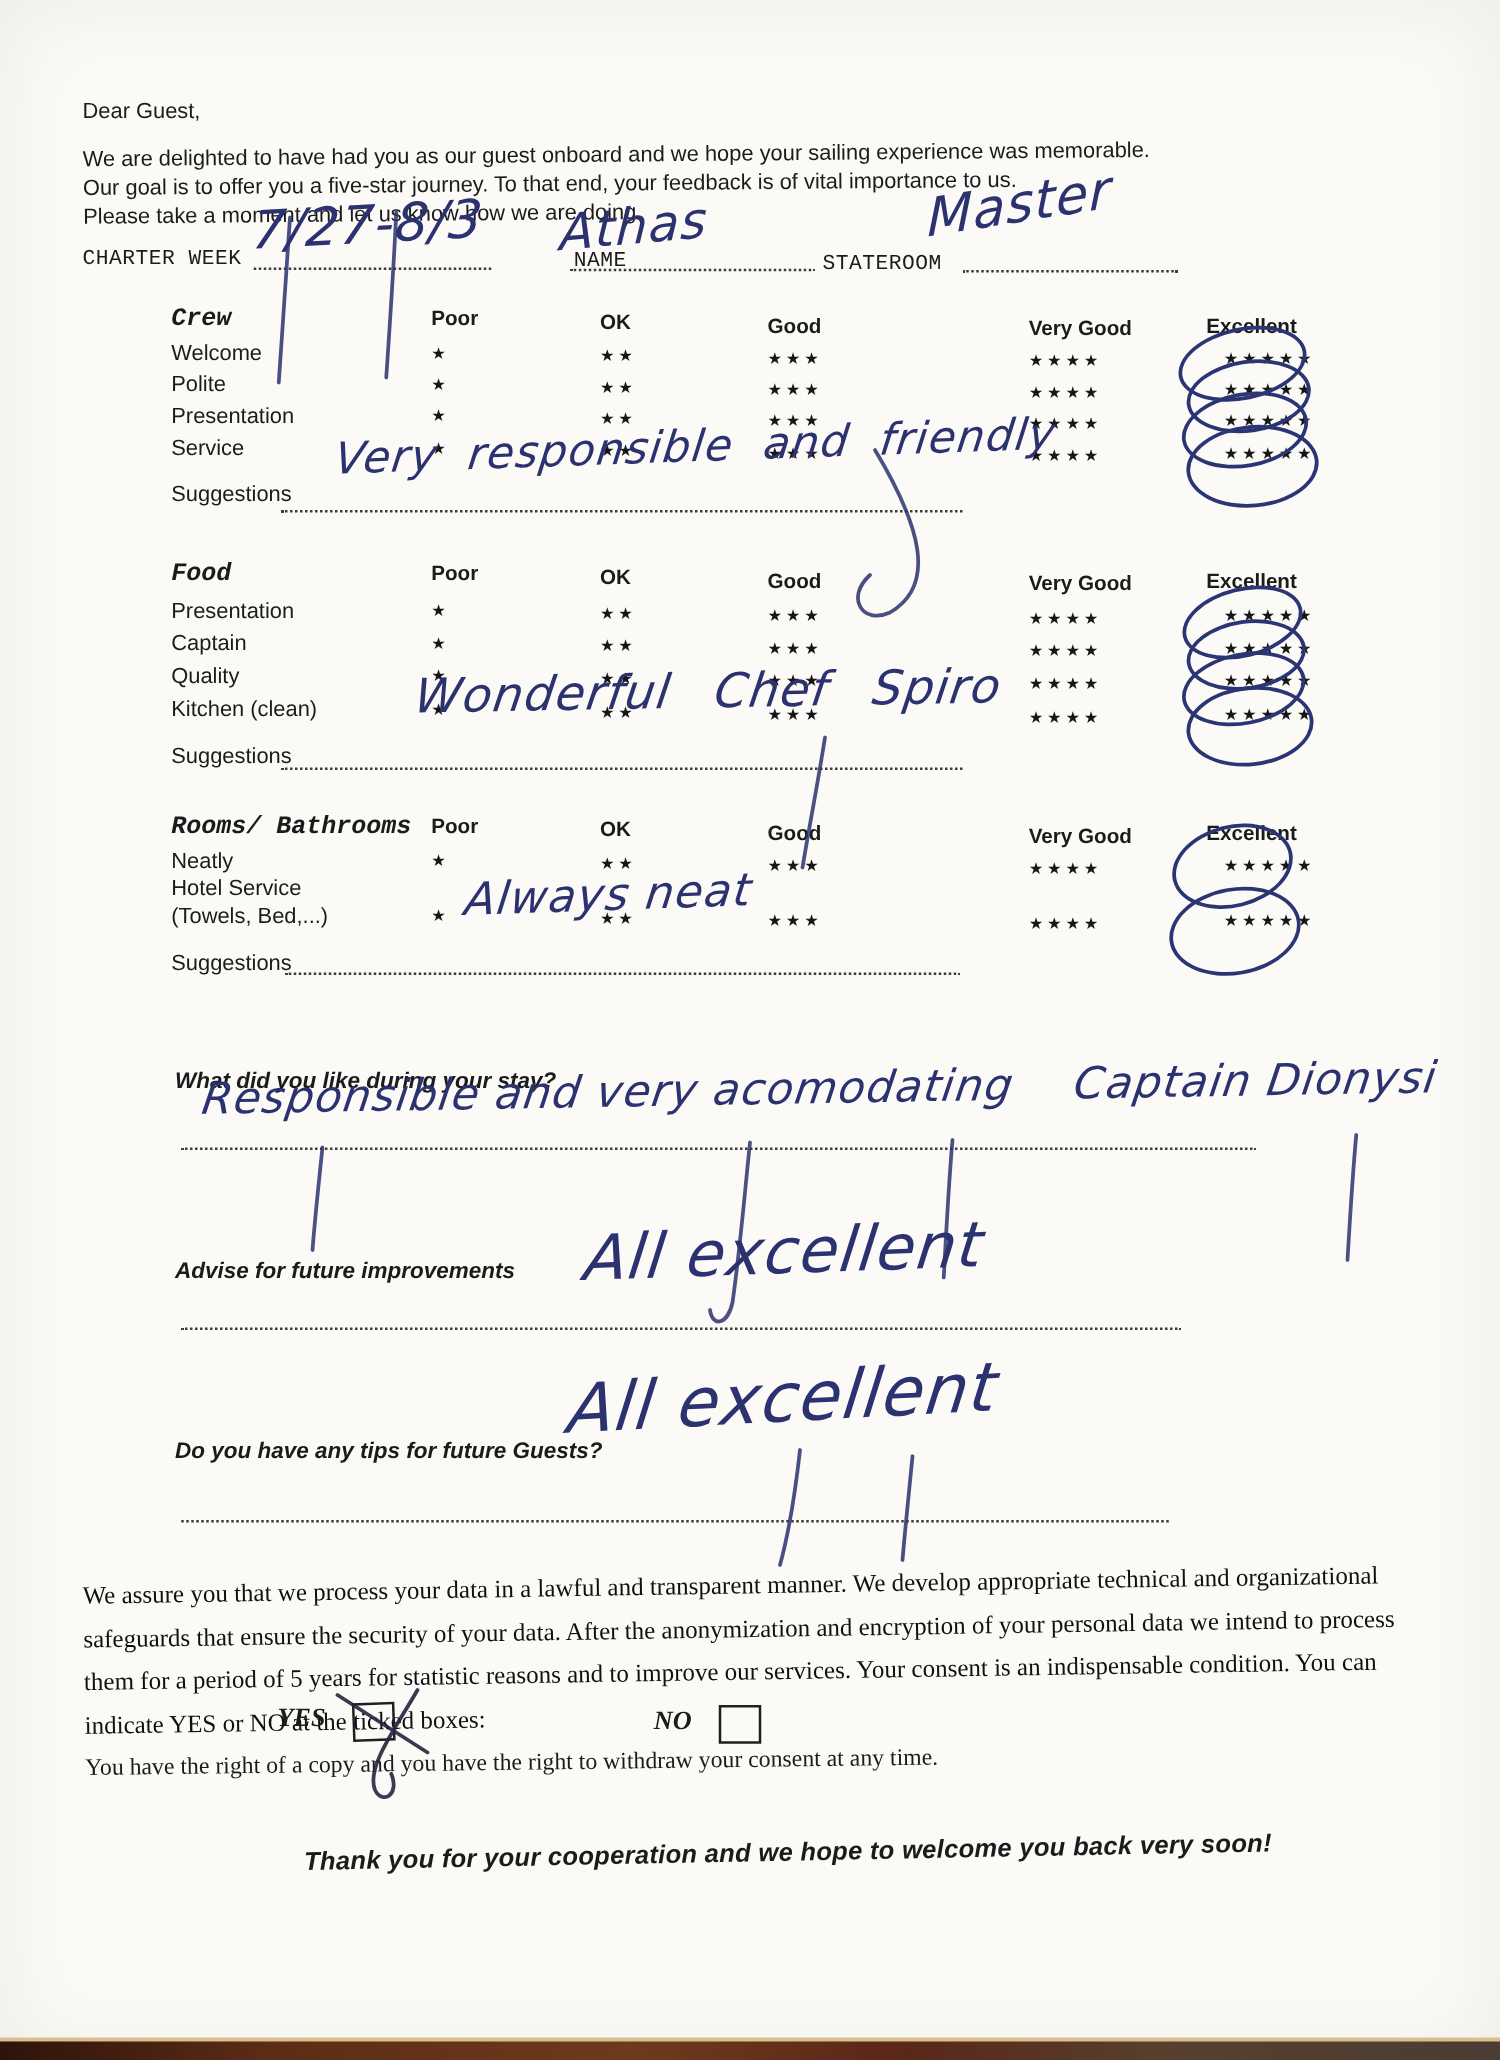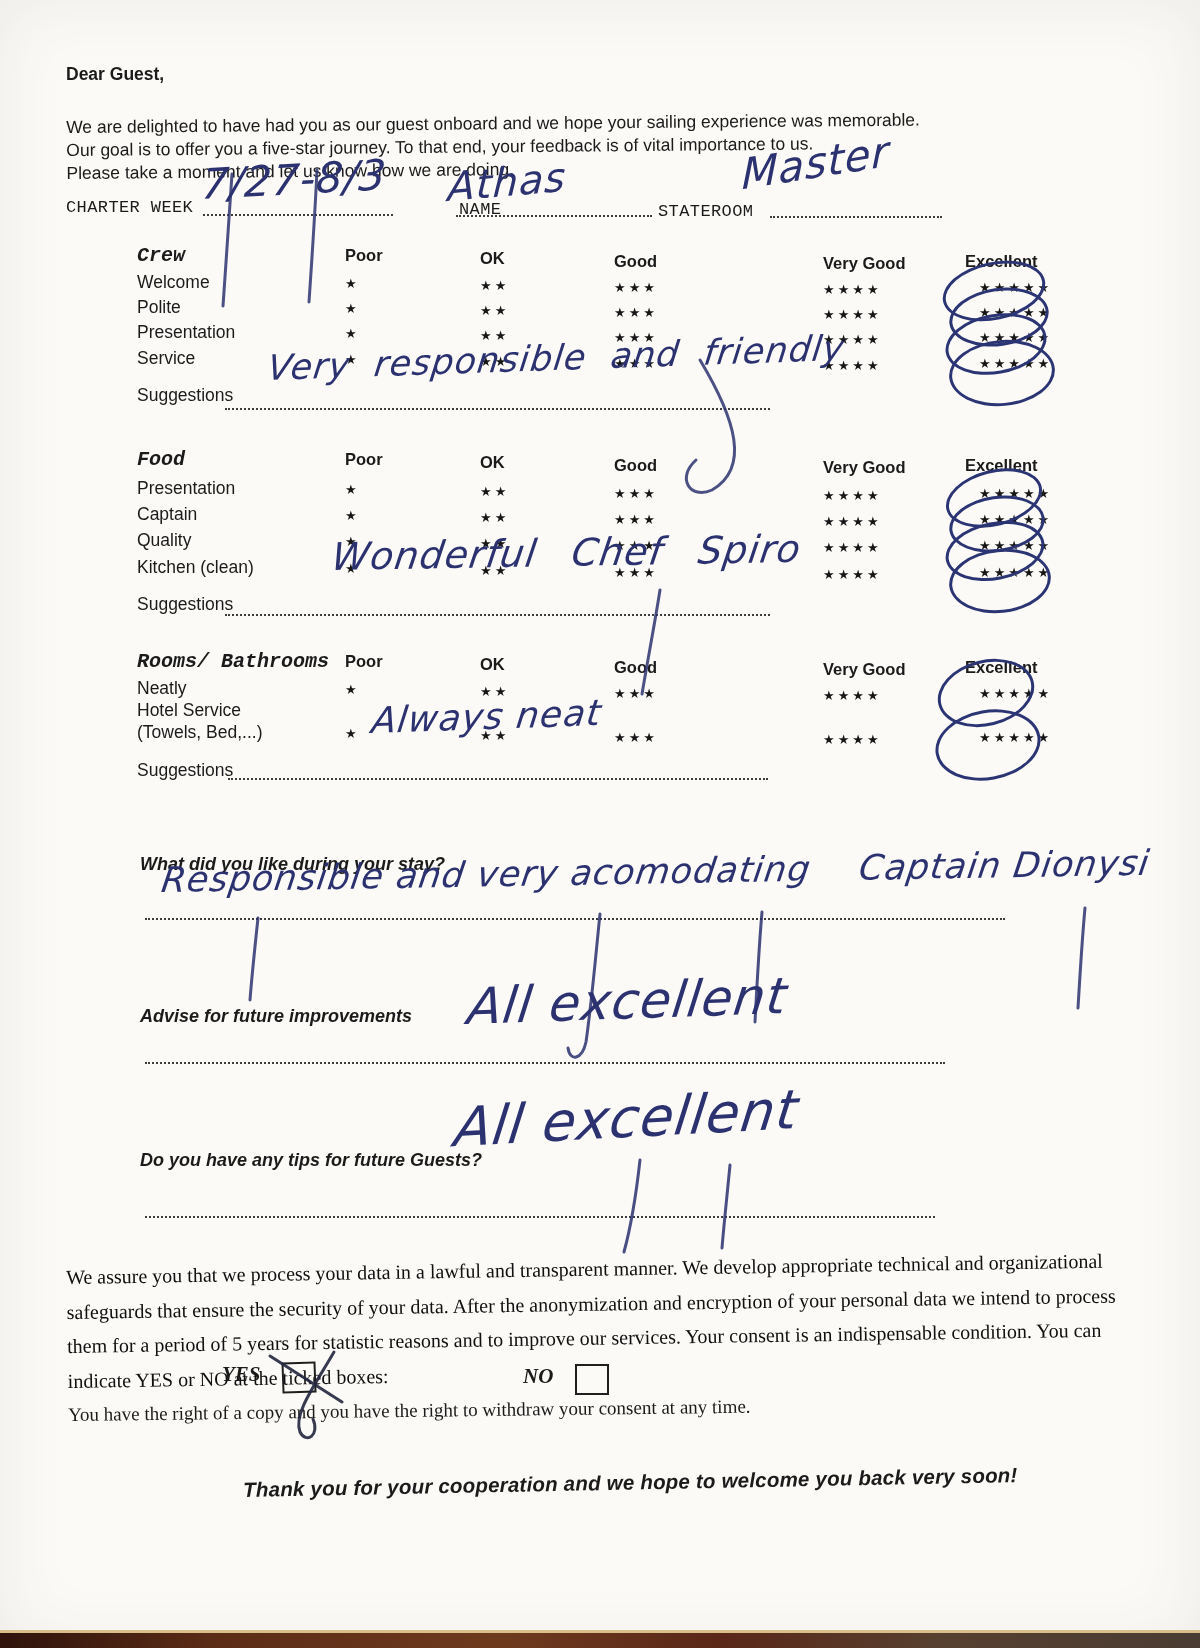--- a/index.html
+++ b/index.html
@@ -32,21 +32,21 @@
           transform:rotate(-1.1deg);transform-origin:left top;}
   .bottom-strip{position:absolute;left:0;bottom:0;width:1200px;height:15px;
      background:linear-gradient(90deg,#2e130b 0%,#5c2c16 18%,#6e3a1e 42%,#5a2718 60%,#57402f 78%,#4a3c33 100%);
      border-top:3px solid #d9c08a;}
 </style>
 </head>
 <body>
 
 <div class="page">
 
-  <div class="abs salut" style="left:66px;top:64px;font-weight:bold;">Dear Guest,</div>
+  <div class="abs salut" style="left:66px;top:78px;">Dear Guest,</div>
   <div class="abs intro" style="left:66px;top:116px;">
     <div>We are delighted to have had you as our guest onboard and we hope your sailing experience was memorable.</div>
     <div>Our goal is to offer you a five-star journey. To that end, your feedback is of vital importance to us.</div>
     <div>Please take a moment and let us know how we are doing.</div>
   </div>
 
   <div class="abs fieldlabel" style="left:66px;top:198px;">CHARTER WEEK</div>
   <div class="dots" style="left:203px;top:214px;width:190px;"></div>
   <div class="abs fieldlabel" style="left:427px;top:200px;margin-left:32px;">NAME</div>
   <div class="dots" style="left:456px;top:215px;width:196px;"></div>

